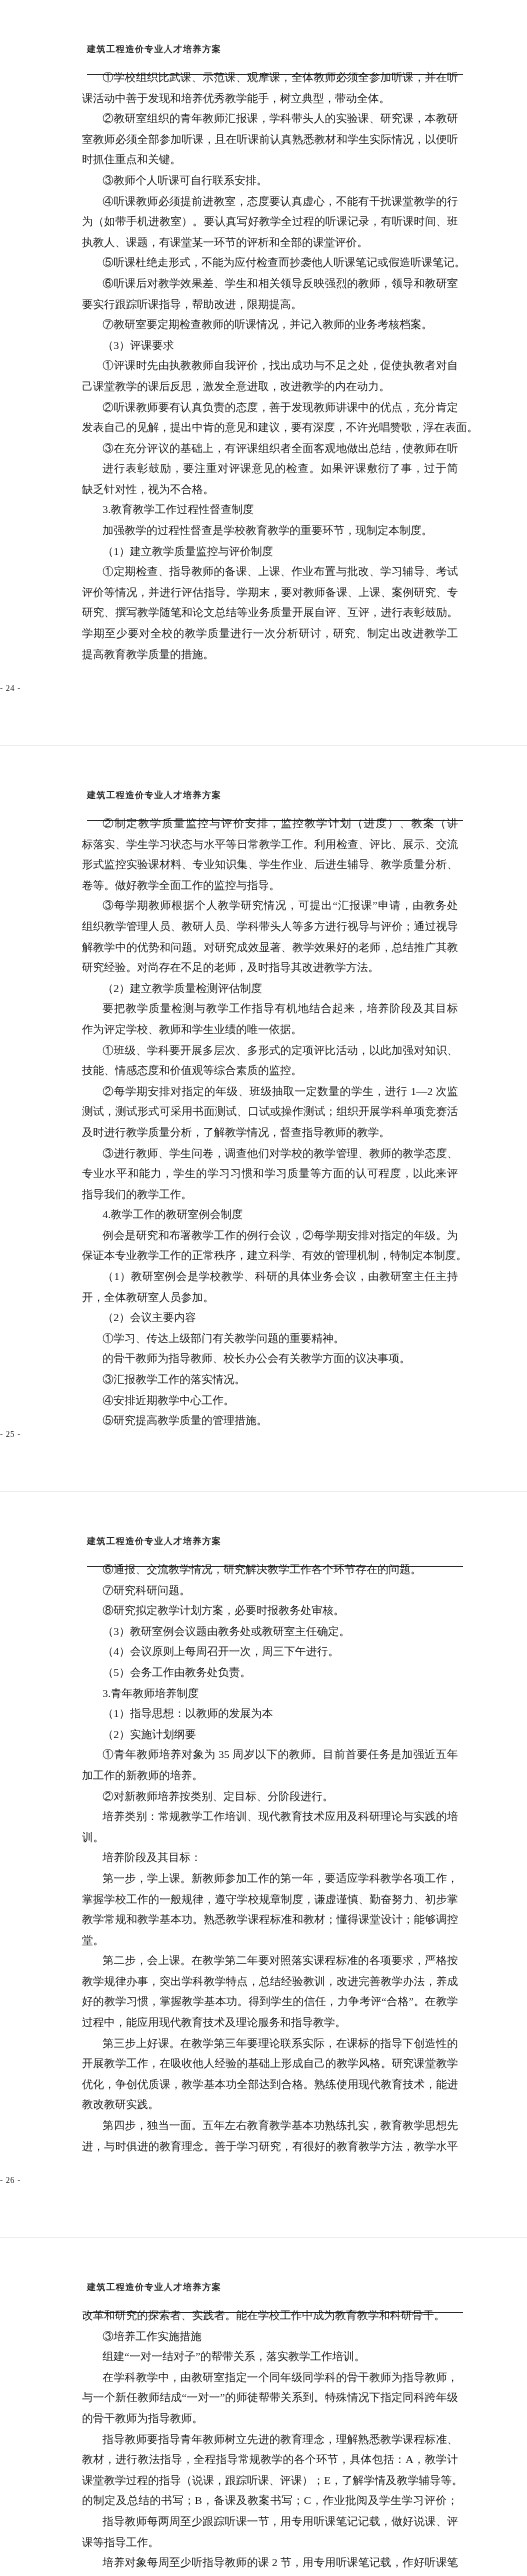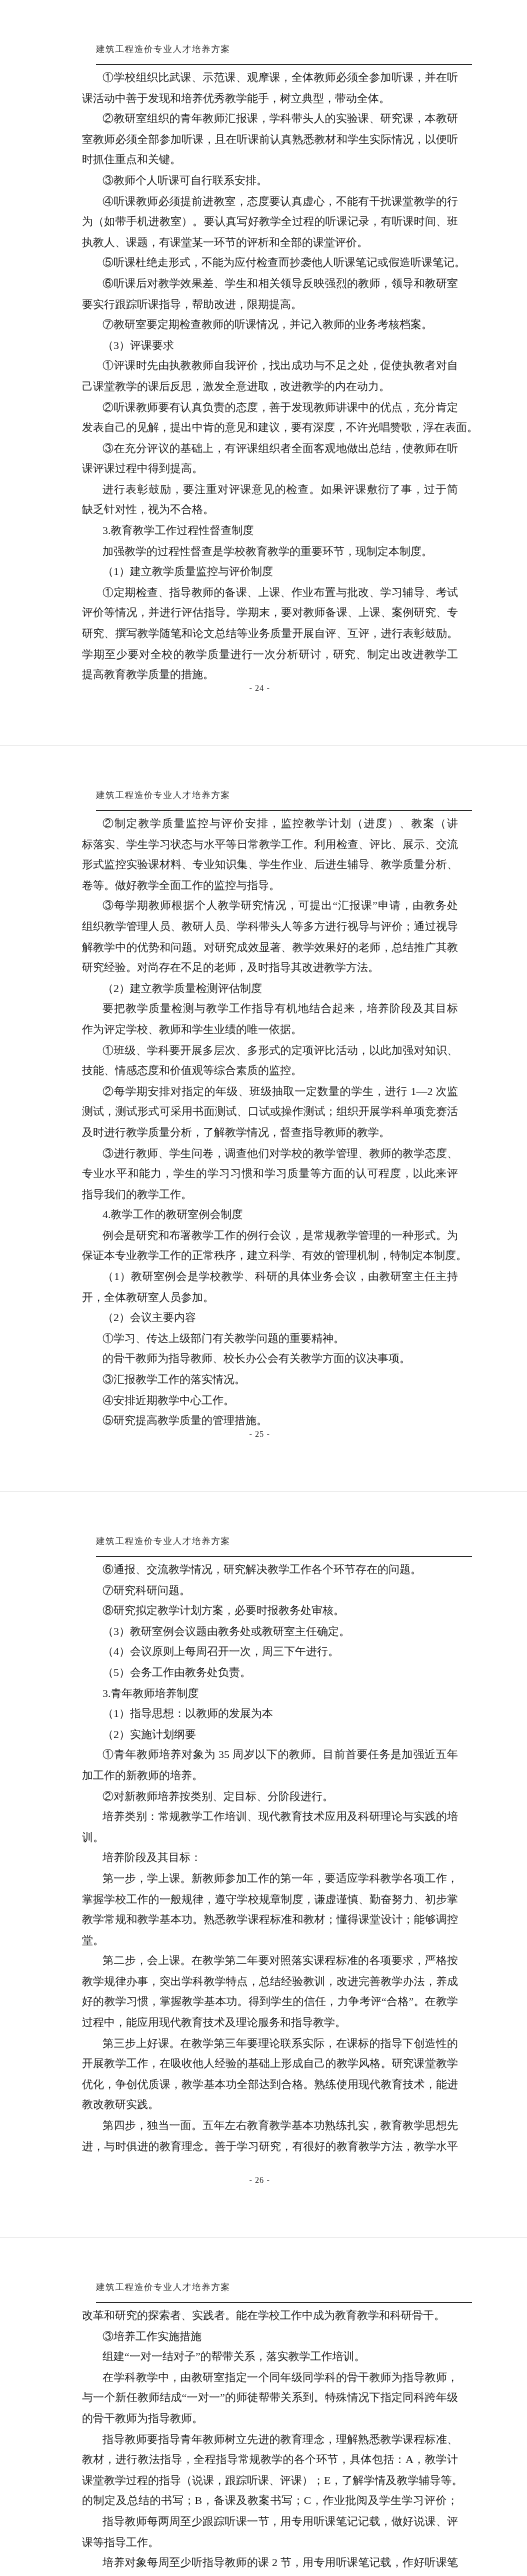--- a/index.html
+++ b/index.html
@@ -1,26 +1,26 @@
 <!DOCTYPE html>
 <html style="font-size:8.2px"><head>
 <meta charset="utf-8">
 <style>
   html,body{margin:0;padding:0;background:#ffffff;}
   body{width:528px;font-family:"Liberation Serif","DejaVu Serif",serif;}
   .page{position:relative;width:528px;height:746px;background:#ffffff;overflow:hidden;
         box-sizing:border-box;border-bottom:0.5px solid #ededed;}
   .page:last-child{border-bottom:none;}
-  .hdr{position:absolute;left:96px;top:44px;width:376px;font-size:8.8px;color:#2b2b2b;
-       letter-spacing:0.8px;padding-bottom:8px;border-bottom:1.5px solid #2a2a2a;}
+  .hdr{position:absolute;left:87px;top:44px;width:376px;font-size:8.8px;color:#2b2b2b;
+       letter-spacing:0.8px;padding-bottom:18px;border-bottom:1.5px solid #2a2a2a;font-weight:bold;}
   .bodyblk{position:absolute;left:82px;top:67px;width:376px;font-size:11px;color:#161616;}
   .ln{height:20.6px;line-height:20.6px;white-space:nowrap;}
   .ln.j{white-space:normal;text-align:justify;text-align-last:justify;overflow:hidden;}
   .ln.ind{text-indent:20.6px;}
-  .ftr{position:absolute;top:684px;left:0;width:519px;text-align:center;
+  .ftr{position:absolute;top:684px;left:0;width:519px;text-align:left;
        font-size:8.2px;color:#222222;letter-spacing:0.5px;}
 </style>
 </head>
 <body>
 
 <div id="pages-root">
     <div class="page">
       <div class="hdr">建筑工程造价专业人才培养方案</div>
       <div class="bodyblk">
         <div class="ln ind j">①学校组织比武课、示范课、观摩课，全体教师必须全参加听课，并在听</div>
@@ -35,21 +35,20 @@
         <div class="ln ind">⑤听课杜绝走形式，不能为应付检查而抄袭他人听课笔记或假造听课笔记。</div>
         <div class="ln ind j">⑥听课后对教学效果差、学生和相关领导反映强烈的教师，领导和教研室</div>
         <div class="ln">要实行跟踪听课指导，帮助改进，限期提高。</div>
         <div class="ln ind">⑦教研室要定期检查教师的听课情况，并记入教师的业务考核档案。</div>
         <div class="ln ind">（3）评课要求</div>
         <div class="ln ind j">①评课时先由执教教师自我评价，找出成功与不足之处，促使执教者对自</div>
         <div class="ln">己课堂教学的课后反思，激发全意进取，改进教学的内在动力。</div>
         <div class="ln ind j">②听课教师要有认真负责的态度，善于发现教师讲课中的优点，充分肯定并</div>
         <div class="ln">发表自己的见解，提出中肯的意见和建议，要有深度，不许光唱赞歌，浮在表面。</div>
         <div class="ln ind j">③在充分评议的基础上，有评课组织者全面客观地做出总结，使教师在听</div>
-        <div class="ln">课评课过程中得到提高。</div>
         <div class="ln ind j">进行表彰鼓励，要注重对评课意见的检查。如果评课敷衍了事，过于简单，</div>
         <div class="ln">缺乏针对性，视为不合格。</div>
         <div class="ln ind">3.教育教学工作过程性督查制度</div>
         <div class="ln ind">加强教学的过程性督查是学校教育教学的重要环节，现制定本制度。</div>
         <div class="ln ind">（1）建立教学质量监控与评价制度</div>
         <div class="ln ind j">①定期检查、指导教师的备课、上课、作业布置与批改、学习辅导、考试</div>
         <div class="ln j">评价等情况，并进行评估指导。学期末，要对教师备课、上课、案例研究、专题</div>
         <div class="ln j">研究、撰写教学随笔和论文总结等业务质量开展自评、互评，进行表彰鼓励。每</div>
         <div class="ln j">学期至少要对全校的教学质量进行一次分析研讨，研究、制定出改进教学工作、</div>
         <div class="ln">提高教育教学质量的措施。</div>
@@ -72,21 +71,21 @@
         <div class="ln">作为评定学校、教师和学生业绩的唯一依据。</div>
         <div class="ln ind j">①班级、学科要开展多层次、多形式的定项评比活动，以此加强对知识、</div>
         <div class="ln">技能、情感态度和价值观等综合素质的监控。</div>
         <div class="ln ind j">②每学期安排对指定的年级、班级抽取一定数量的学生，进行 1—2 次监控</div>
         <div class="ln j">测试，测试形式可采用书面测试、口试或操作测试；组织开展学科单项竞赛活动；</div>
         <div class="ln">及时进行教学质量分析，了解教学情况，督查指导教师的教学。</div>
         <div class="ln ind j">③进行教师、学生问卷，调查他们对学校的教学管理、教师的教学态度、</div>
         <div class="ln j">专业水平和能力，学生的学习习惯和学习质量等方面的认可程度，以此来评估、</div>
         <div class="ln">指导我们的教学工作。</div>
         <div class="ln ind">4.教学工作的教研室例会制度</div>
-        <div class="ln ind j">例会是研究和布署教学工作的例行会议，是常规教学管理的一种形式。为</div>
+        <div class="ln ind j">例会是研究和布署教学工作的例行会议，②每学期安排对指定的年级。为</div>
         <div class="ln">保证本专业教学工作的正常秩序，建立科学、有效的管理机制，特制定本制度。</div>
         <div class="ln ind j">（1）教研室例会是学校教学、科研的具体业务会议，由教研室主任主持召</div>
         <div class="ln">开，全体教研室人员参加。</div>
         <div class="ln ind">（2）会议主要内容</div>
         <div class="ln ind">①学习、传达上级部门有关教学问题的重要精神。</div>
         <div class="ln ind">的骨干教师为指导教师、校长办公会有关教学方面的议决事项。</div>
         <div class="ln ind">③汇报教学工作的落实情况。</div>
         <div class="ln ind">④安排近期教学中心工作。</div>
         <div class="ln ind">⑤研究提高教学质量的管理措施。</div>
       </div>

